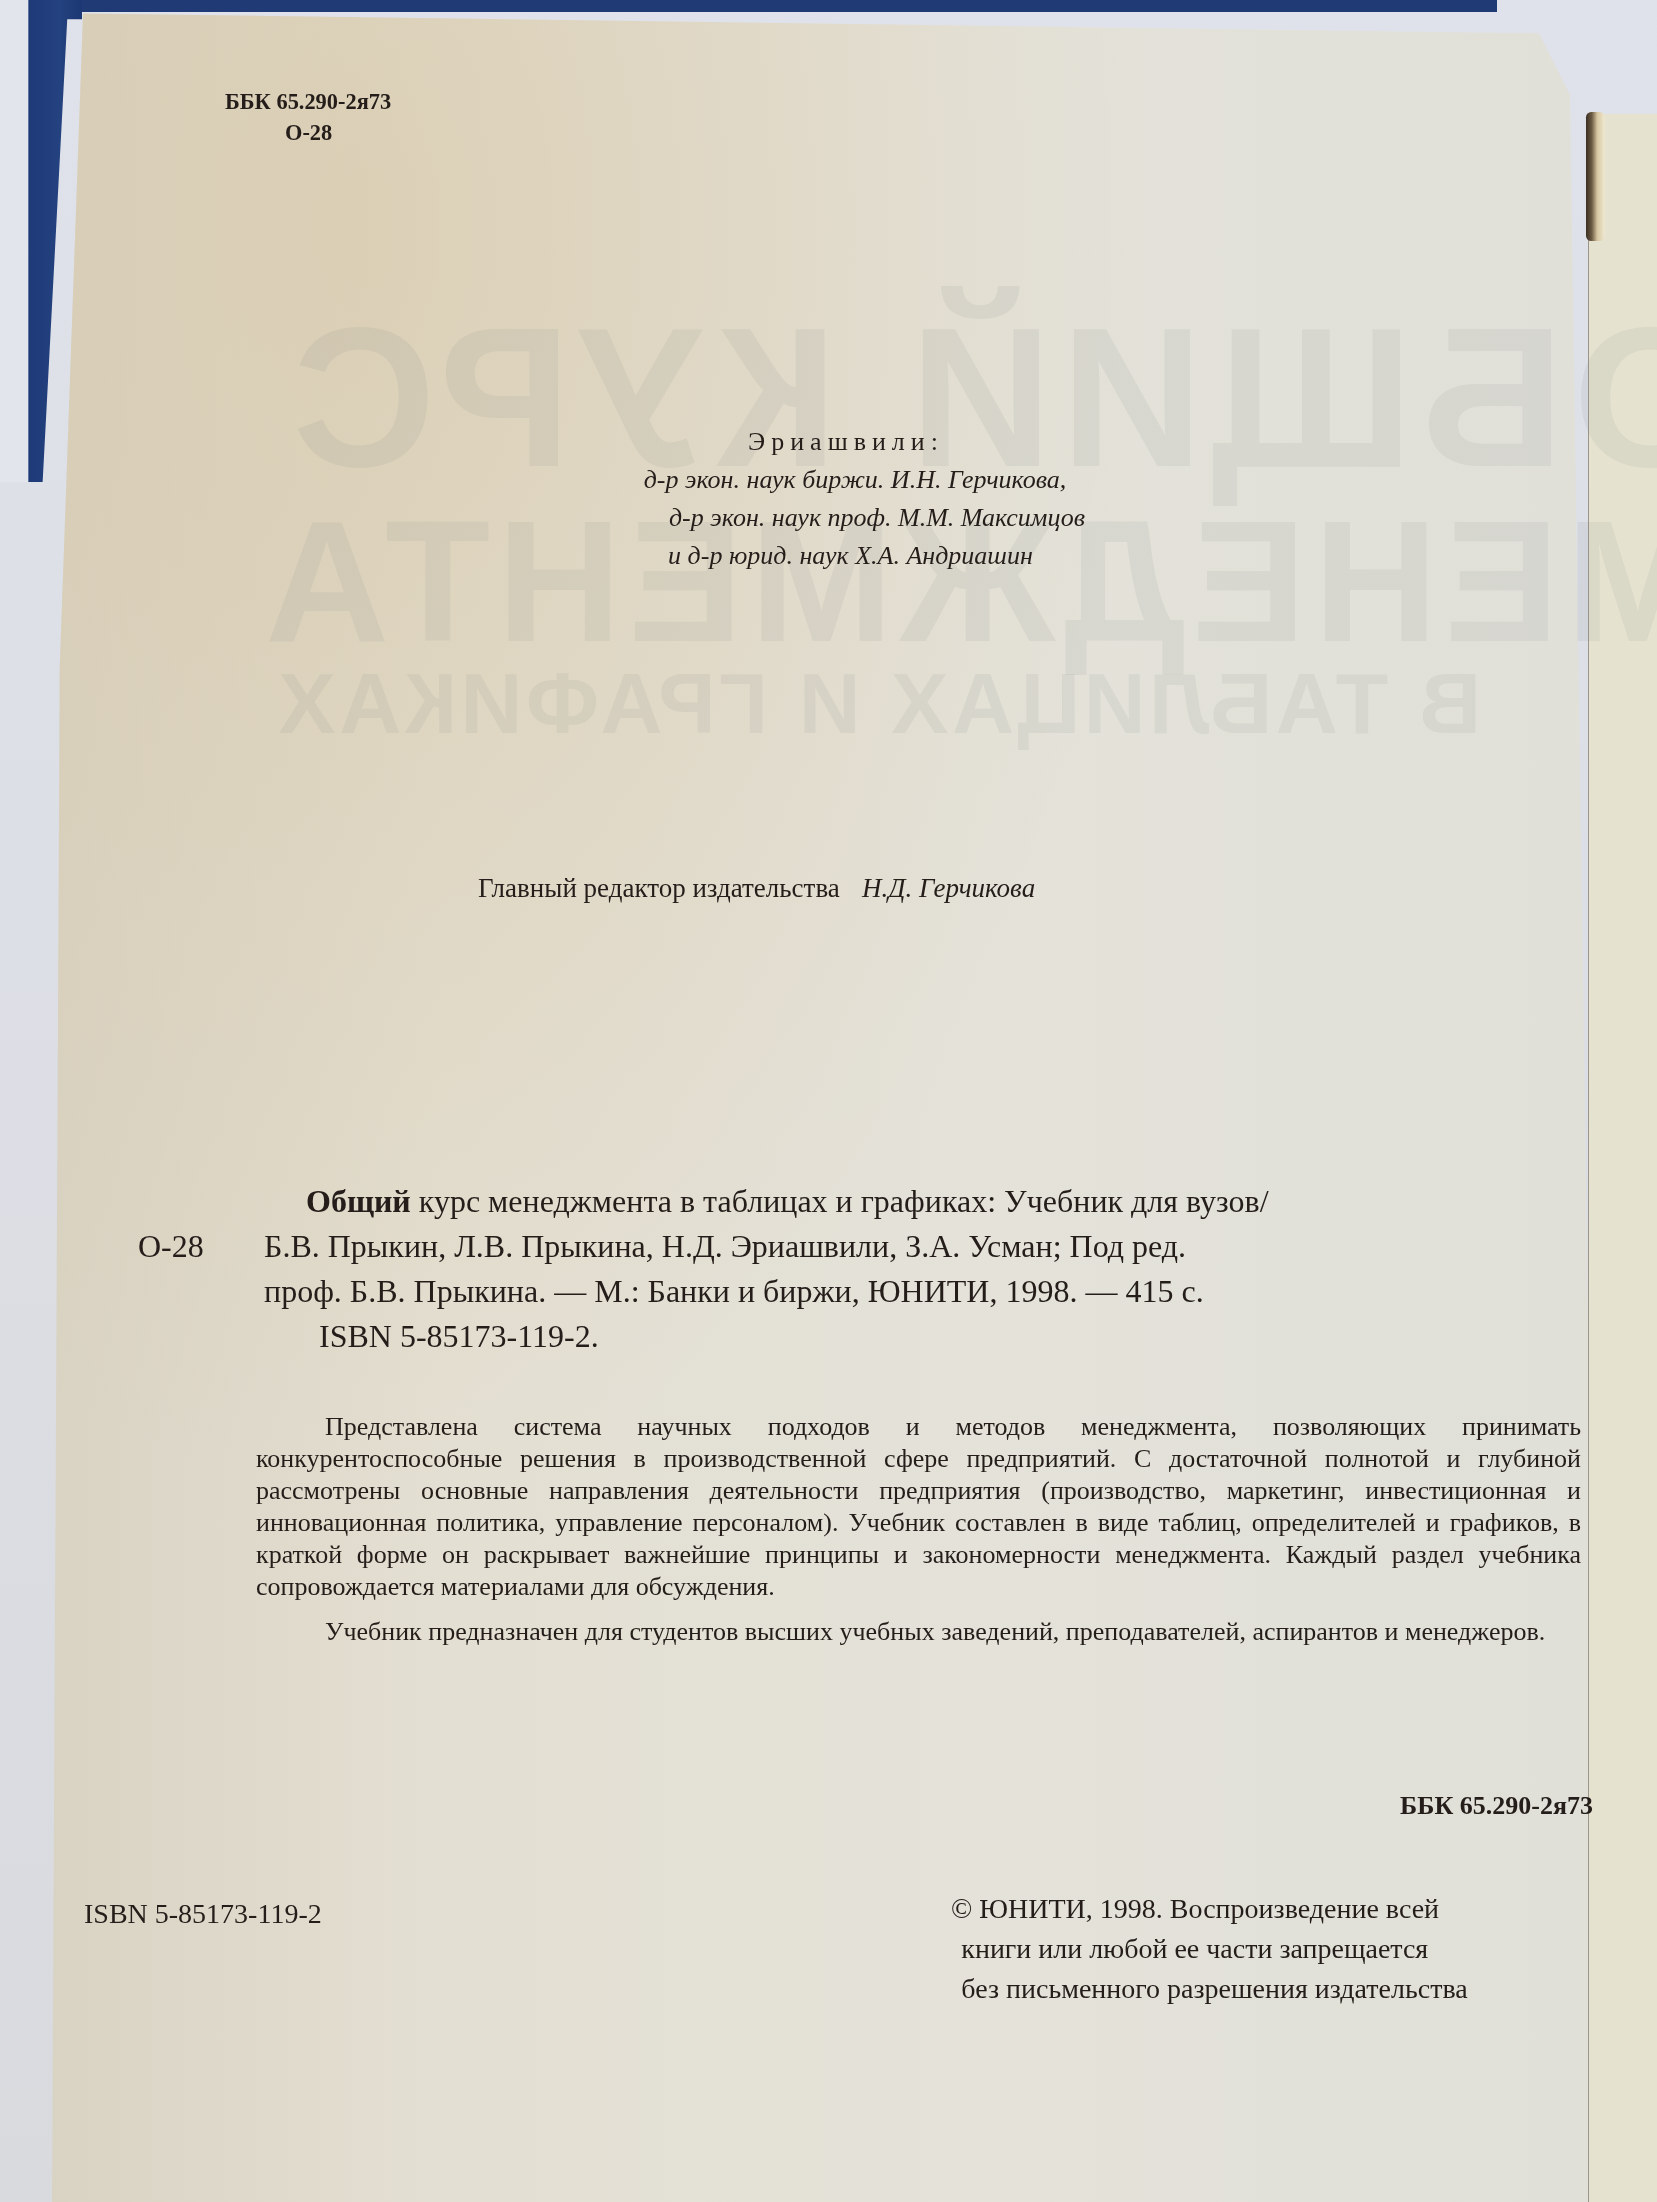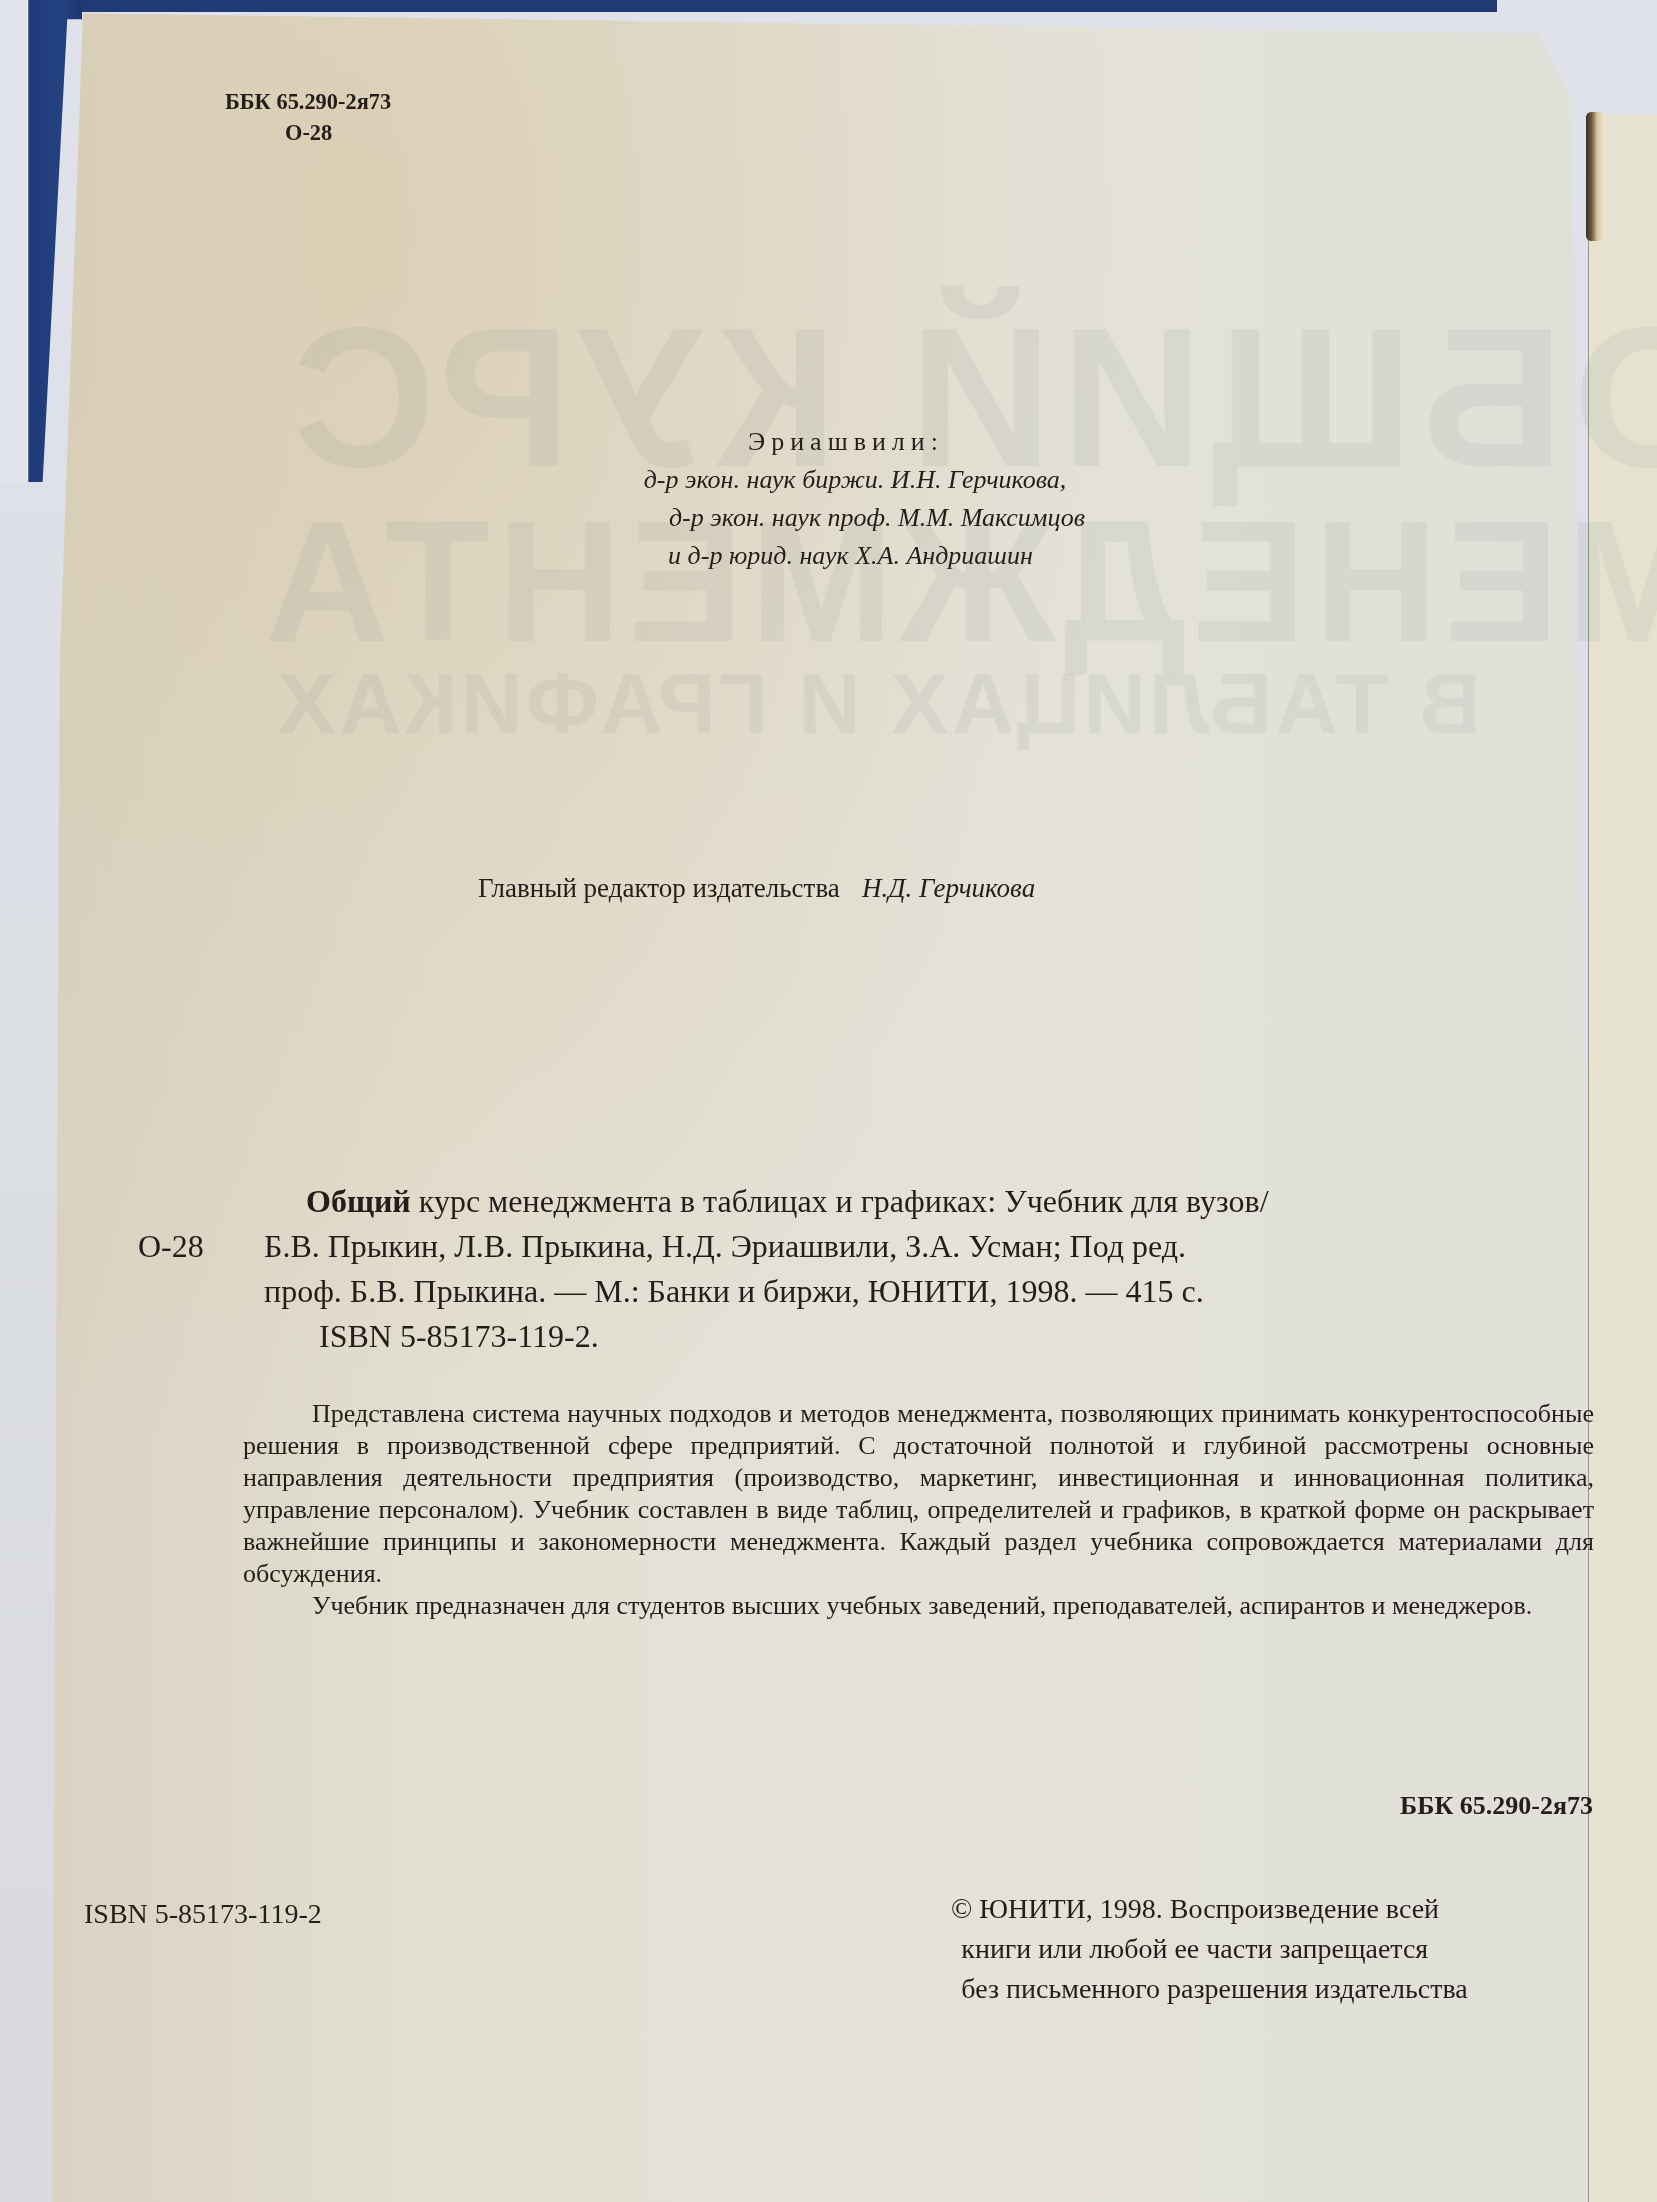--- a/index.html
+++ b/index.html
@@ -128,21 +128,21 @@
     .biblio .code { display: inline-block; width: 126px; }
 
     .abstract {
       left: 243px; top: 1398px;
       width: 1351px;
       font-size: 26px;
       line-height: 32px;
       white-space: normal;
       text-align: justify;
     }
-    .abstract p { margin: 0; text-indent: 69px; }
+    .abstract p { margin: 13px; text-indent: 69px; }
 
     .bbk-bottom {
       right: 65px; top: 1791px;
       font-weight: bold;
       font-size: 26px;
     }
 
     .isbn-bottom {
       left: 84px; top: 1876px;
       font-size: 28px;

